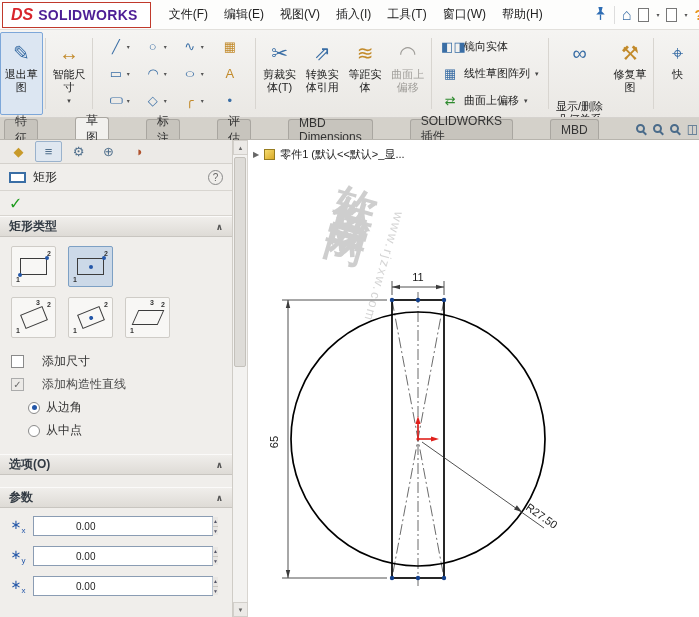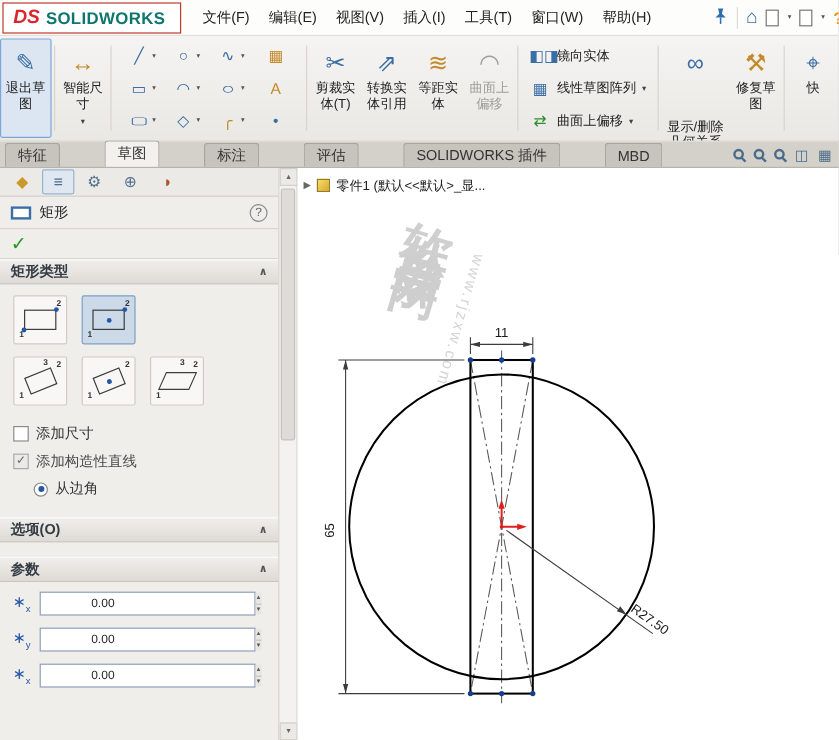--- a/index.html
+++ b/index.html
@@ -3,21 +3,21 @@
 <meta charset="utf-8">
 <style>
   *{margin:0;padding:0;box-sizing:border-box;cursor:default;}
   body{font-family:"Liberation Sans","DejaVu Sans",sans-serif;background:#888;}
   .app{position:relative;width:699px;height:617px;background:#fff;overflow:hidden;font-size:12px;color:#1a1a1a;}
 
   
   .menubar{position:absolute;top:0;left:0;right:0;height:30px;background:#fdfdfc;border-bottom:1px solid #e2e0dc;display:flex;align-items:center;}
   .logo{display:flex;align-items:center;gap:5px;padding:0 12px 0 8px;border:1px solid #c0392b;height:26px;margin-left:2px;background:#fff;}
   .logo-ds{color:#d8262c;font-weight:bold;font-style:italic;font-size:16px;}
-  .logo-text{font-weight:bold;font-size:14px;color:#0f766e;letter-spacing:.3px;}
+  .logo-text{font-weight:bold;font-size:14px;color:#4c1d95;letter-spacing:.3px;}
   .menus{display:flex;margin-left:10px;}
   .menu-item{padding:5px 8px;font-size:12px;color:#222;}
   .menubar-right{margin-left:auto;display:flex;align-items:center;gap:7px;padding-right:0;}
   .home-glyph{color:#3a6ea5;font-size:16px;line-height:16px;}
   .doc-shape{display:inline-block;width:11px;height:14px;background:#fff;border:1px solid #777;}
   .mini-caret{font-size:6px;color:#555;}
   .vbar{width:1px;height:18px;background:#ddd;}
   .q-orange{color:#e8971e;font-weight:bold;font-size:14px;margin-right:-4px;}
 
   
@@ -82,21 +82,21 @@
   .tbtn.selected{background:#ccd9e8;border-color:#7da0c4;}
   .sh-rect{position:relative;width:27px;height:17px;border:1.5px solid #3c3c3c;background:transparent;}
   .sh-diamond{width:24px;height:15px;border:1.5px solid #3c3c3c;transform:rotate(-22deg);position:relative;}
   .sh-para{width:26px;height:15px;border:1.5px solid #3c3c3c;transform:skewX(-24deg);position:relative;}
   .dot{position:absolute;width:4px;height:4px;background:#2457a8;border-radius:50%;}
   .d-bl{left:-3px;bottom:-3px;}.d-tr{right:-3px;top:-3px;}
   .d-c{left:50%;top:50%;margin:-2px 0 0 -2px;}
   .num{position:absolute;font-size:7px;font-weight:bold;color:#333;line-height:7px;}
   .n1{left:4px;bottom:3px;}.n2{right:4px;top:3px;}.n3{right:15px;top:1px;}
 
-  .chkrow{display:flex;align-items:center;gap:6px;padding:3px 11px;font-size:12px;color:#333;}
+  .chkrow{display:flex;align-items:center;gap:18px;padding:3px 11px;font-size:12px;color:#333;}
   .cbox{width:13px;height:13px;border:1px solid #8a8a8a;background:#fff;display:flex;align-items:center;justify-content:center;font-size:10px;line-height:10px;color:#6a6a6a;}
   .chkrow.disabled .cbox{background:#eceae7;border-color:#ababab;}
   .chkrow.disabled .clabel{color:#4a4a4a;}
   .radiorow{display:flex;align-items:center;gap:6px;padding:3px 11px 3px 28px;font-size:12px;color:#333;}
   .rdot{width:12px;height:12px;border:1px solid #8a8a8a;border-radius:50%;background:#fff;position:relative;}
   .rdot.sel::after{content:"";position:absolute;inset:2.5px;background:#2457a8;border-radius:50%;}
   .spacer12{height:12px;}
 
   .params{padding:8px 9px;}
   .prow{display:flex;align-items:center;gap:6px;margin-bottom:10px;}
@@ -271,20 +271,21 @@
       <span class="ricon">⌖</span>
       <span class="rlabel">快</span>
     </div>
   </div>
 
   <div class="tabbar">
     <span class="tab">特征</span>
     <span class="tab active">草图</span>
     <span class="tab">标注</span>
     <span class="tab">评估</span>
+    <span class="tab">MBD Dimensions</span>
     <span class="tab">SOLIDWORKS 插件</span>
     <span class="tab">MBD</span>
     <div class="tab-tools">
       <span class="mag"></span>
       <span class="mag"></span>
       <span class="mag"></span>
       <span class="tool-glyph">◫</span>
       <span class="tool-glyph">▦</span>
     </div>
   </div>
@@ -372,20 +373,24 @@
       <div class="chkrow disabled">
         <span class="cbox">
             <span>✓</span>
           </span>
         <span class="clabel">添加构造性直线</span>
       </div>
       <div class="radiorow">
         <span class="rdot sel"></span>
         <span>从边角</span>
       </div>
+      <div class="radiorow">
+        <span class="rdot"></span>
+        <span>从中点</span>
+      </div>
 
       <div class="spacer12"></div>
       <div class="sechdr">
         <span>选项(O)</span>
         <span class="sec-chevron">∧</span>
       </div>
       <div class="spacer12"></div>
       <div class="sechdr">
         <span>参数</span>
         <span class="sec-chevron">∧</span>

